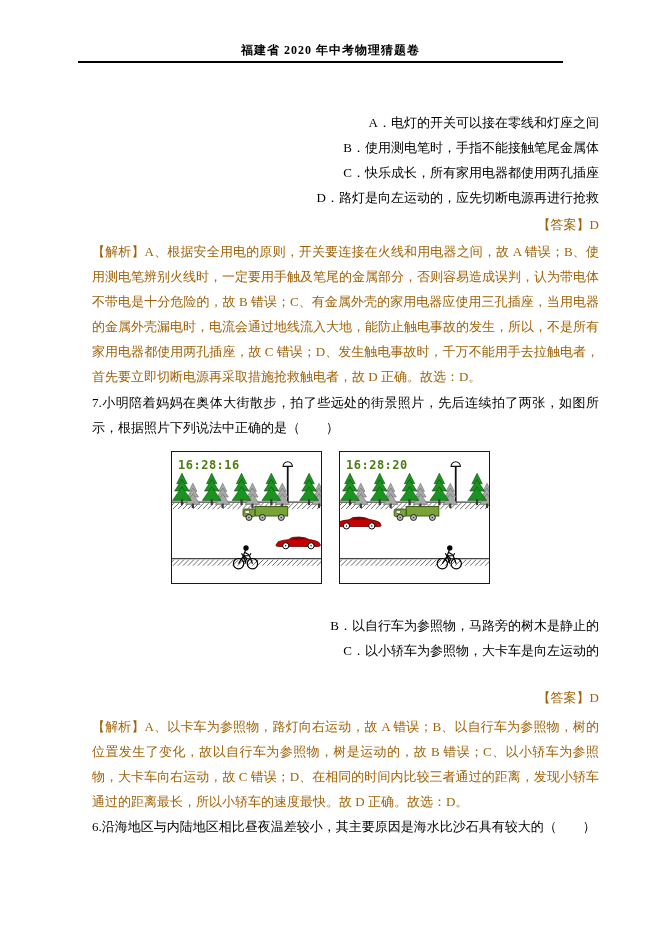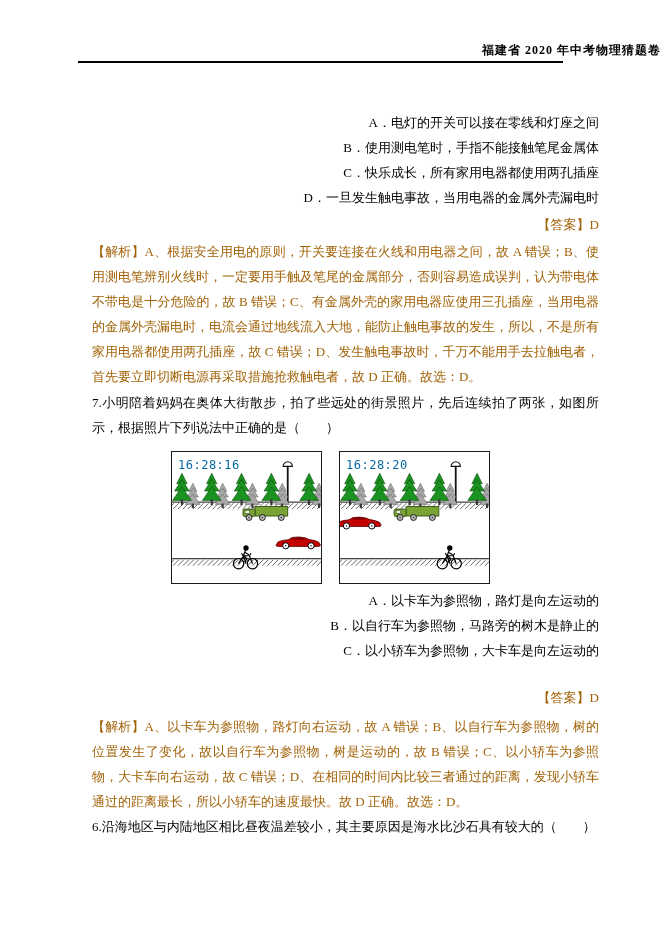--- a/index.html
+++ b/index.html
@@ -2,54 +2,54 @@
 <html><head>
 <meta charset="utf-8">
 <style>
   html,body{margin:0;padding:0;background:#e9e9e9;}
   .page{
     position:relative;width:661px;height:935px;background:#ffffff;
     font-family:"Liberation Serif","DejaVu Serif",serif;color:#000;
     overflow:hidden;margin:0 auto;
   }
   .header-title{
-    position:absolute;top:42px;left:0;right:0;text-align:right;
+    position:absolute;top:42px;left:0;right:0;text-align:center;
     font-size:12px;font-weight:700;letter-spacing:1px;
   }
   .header-rule{position:absolute;top:61px;left:78px;width:485px;height:2px;background:#000;}
   .para{
     position:absolute;left:92px;width:507px;
     font-size:13px;line-height:25px;text-align:justify;
   }
   .single{text-align:right;white-space:nowrap;}
   .red{color:#a16207;}
   .figure{position:absolute;left:0;top:0;width:661px;height:0;}
   .photo{
     position:absolute;top:451px;width:149px;height:131px;
     border:1.5px solid #1a1a1a;background:#fff;
   }
   .photo .timestamp{
     position:absolute;left:6px;top:6px;z-index:2;
     font-family:"DejaVu Sans Mono","Liberation Mono",monospace;
-    font-weight:400;font-size:12px;letter-spacing:0.5px;color:#0369a1;
+    font-weight:700;font-size:12px;letter-spacing:0.5px;color:#4d7c0f;
   }
   .photo svg{position:absolute;left:0;top:0;}
 </style>
 </head>
 <body>
 
 <div class="page">
 
   <div class="header-title">福建省 2020 年中考物理猜题卷</div>
   <div class="header-rule"></div>
 
   <div class="para single" style="top:110px">A．电灯的开关可以接在零线和灯座之间</div>
   <div class="para single" style="top:135px">B．使用测电笔时，手指不能接触笔尾金属体</div>
   <div class="para single" style="top:160px">C．快乐成长，所有家用电器都使用两孔插座</div>
-  <div class="para single" style="top:185px">D．一旦发生触电事故，当用电器的金属外壳漏电时</div>
+  <div class="para single" style="top:185px">D．路灯是向左运动的，应先切断电源再进行抢救</div>
   <div class="para single" style="top:212px"><span class="red">【答案】</span><span class="red">D</span></div>
   <div class="para" style="top:239px"><span class="red">【解析】</span><span class="red">A、根据安全用电的原则，开关要连接在火线和用电器之间，故 A 错误；B、使用测电笔辨别火线时，一定要用手触及笔尾的金属部分，否则容易造成误判，认为带电体不带电是十分危险的，故 B 错误；C、有金属外壳的家用电器应使用三孔插座，当用电器的金属外壳漏电时，电流会通过地线流入大地，能防止触电事故的发生，所以，不是所有家用电器都使用两孔插座，故 C 错误；D、发生触电事故时，千万不能用手去拉触电者，首先要立即切断电源再采取措施抢救触电者，故 D 正确。故选：D。</span></div>
 
   <div class="para" style="top:390px">7.小明陪着妈妈在奥体大街散步，拍了些远处的街景照片，先后连续拍了两张，如图所示，根据照片下列说法中正确的是（　　）</div>
 
   <div class="figure">
     <div class="photo" style="left:171px">
       <div class="timestamp">16:28:16</div>
       <svg width="149" height="131" viewBox="0 0 150 131">
           <g>
@@ -326,21 +326,20 @@
     <circle cx="5" cy="17" r="5.2"></circle>
             <circle cx="19" cy="17" r="5.2"></circle>
     <path d="M5,17 L10,9 L16,9 L19,17 M12.5,17 L10,9 M16,9 L17.5,6.5 M9.5,9 L8,6.5"></path>
     <circle cx="12.5" cy="1.2" r="2.1" fill="#000"></circle>
     <path d="M12,3.5 L10,8.5 M11,5.5 L15.5,8 M10,8.5 L13.5,12 L11,15.5"></path>
   </g>
         </svg>
     </div>
   </div>
 
-  <div class="para single" style="top:588px">A．以卡车为参照物，路灯是向左运动的</div>
   <div class="para single" style="top:613px">B．以自行车为参照物，马路旁的树木是静止的</div>
   <div class="para single" style="top:638px">C．以小轿车为参照物，大卡车是向左运动的</div>
   <div class="para single" style="top:685px"><span class="red">【答案】</span><span class="red">D</span></div>
   <div class="para" style="top:714px"><span class="red">【解析】</span><span class="red">A、以卡车为参照物，路灯向右运动，故 A 错误；B、以自行车为参照物，树的位置发生了变化，故以自行车为参照物，树是运动的，故 B 错误；C、以小轿车为参照物，大卡车向右运动，故 C 错误；D、在相同的时间内比较三者通过的距离，发现小轿车通过的距离最长，所以小轿车的速度最快。故 D 正确。故选：D。</span></div>
 
   <div class="para" style="top:814px">6.沿海地区与内陆地区相比昼夜温差较小，其主要原因是海水比沙石具有较大的（　　）</div>
 
 </div>
 
 </body></html>

